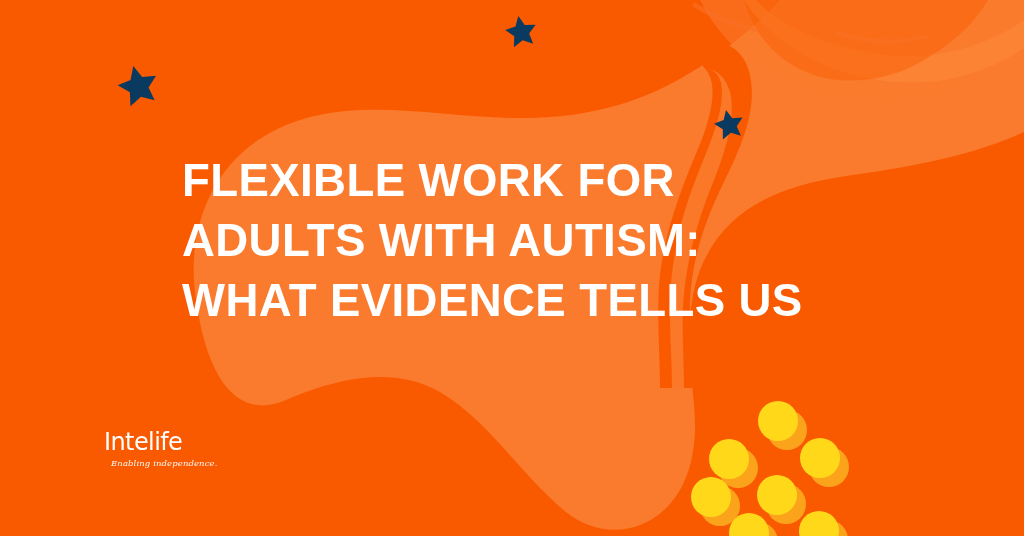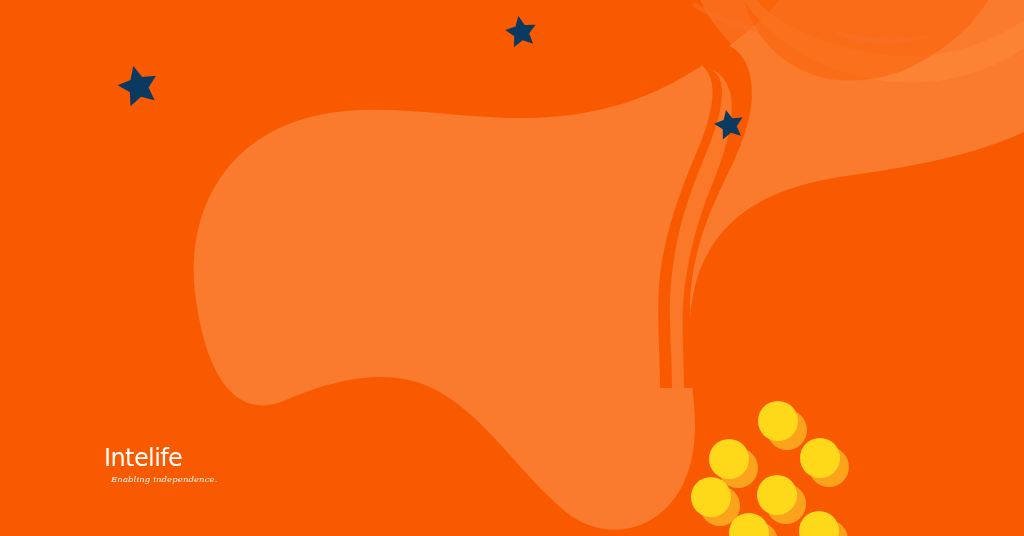--- a/index.html
+++ b/index.html
@@ -41,21 +41,21 @@
     letter-spacing: 0.4px;
     white-space: nowrap;
     text-transform: uppercase;
     transform: scaleX(0.97);
     transform-origin: left center;
   }
   
   #logo {
     position: absolute;
     left: 104px;
-    top: 446px;
+    top: 430px;
     z-index: 6;
     width: 120px;
   }
   #logo-wordmark {
     display: block;
     color: #ffffff;
     font-family: "DejaVu Sans", sans-serif;
     font-weight: 400;
     font-size: 24px;
     line-height: 24px;
@@ -174,19 +174,24 @@
         <path fill="#0B3A60" d="M 0 -15 L 4.6 -5.2 L 15.2 -3.6 L 7.4 3.9 L 9.6 14.5
                  L 0 9.3 L -9.6 14.5 L -7.4 3.9 L -15.2 -3.6 L -4.6 -5.2 Z"></path>
       </g>
       <g transform="translate(729,124) rotate(-12) scale(0.96)">
         <path fill="#0B3A60" d="M 0 -15 L 4.6 -5.2 L 15.2 -3.6 L 7.4 3.9 L 9.6 14.5
                  L 0 9.3 L -9.6 14.5 L -7.4 3.9 L -15.2 -3.6 L -4.6 -5.2 Z"></path>
       </g>
     </g>
   </svg>
 
+  <div id="title-block">
+    <span class="title-line">FLEXIBLE WORK FOR</span>
+    <span class="title-line">ADULTS WITH AUTISM:</span>
+    <span class="title-line">WHAT EVIDENCE TELLS US</span>
+  </div>
 
   <div id="logo">
     <span id="logo-wordmark">Intelife</span>
     <span id="logo-tagline">Enabling independence.</span>
   </div>
 
 </div>
 
 </body></html>

